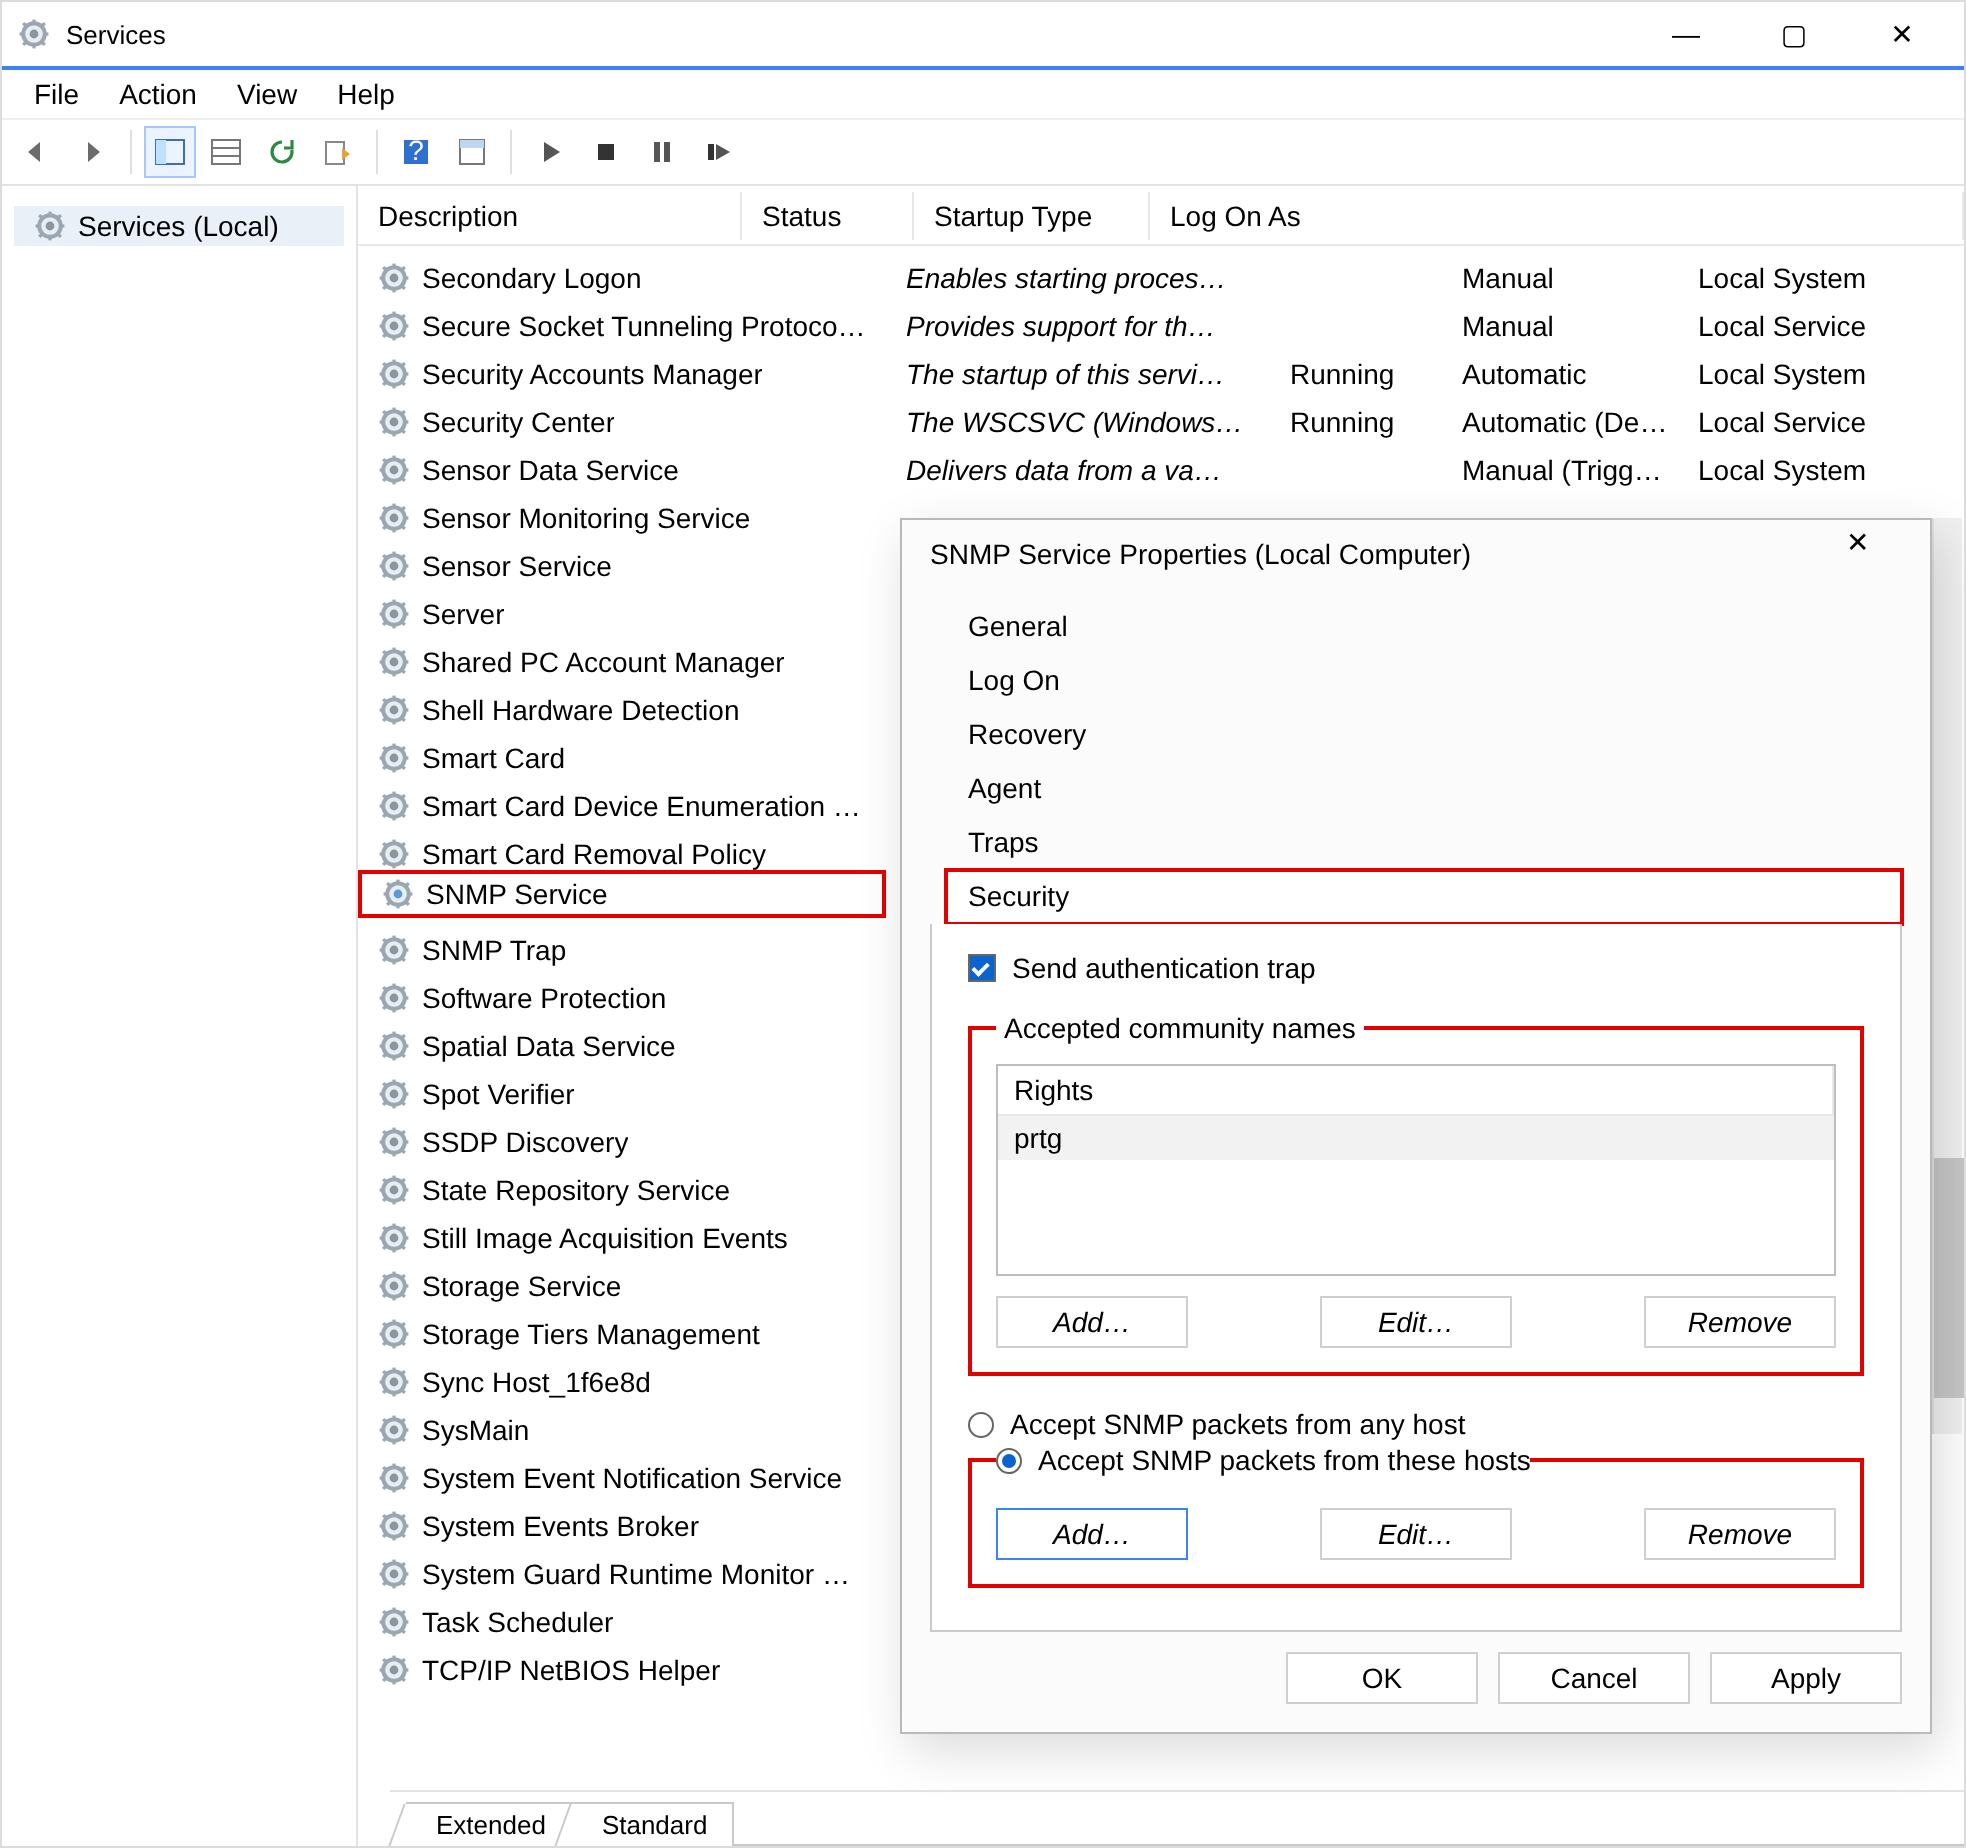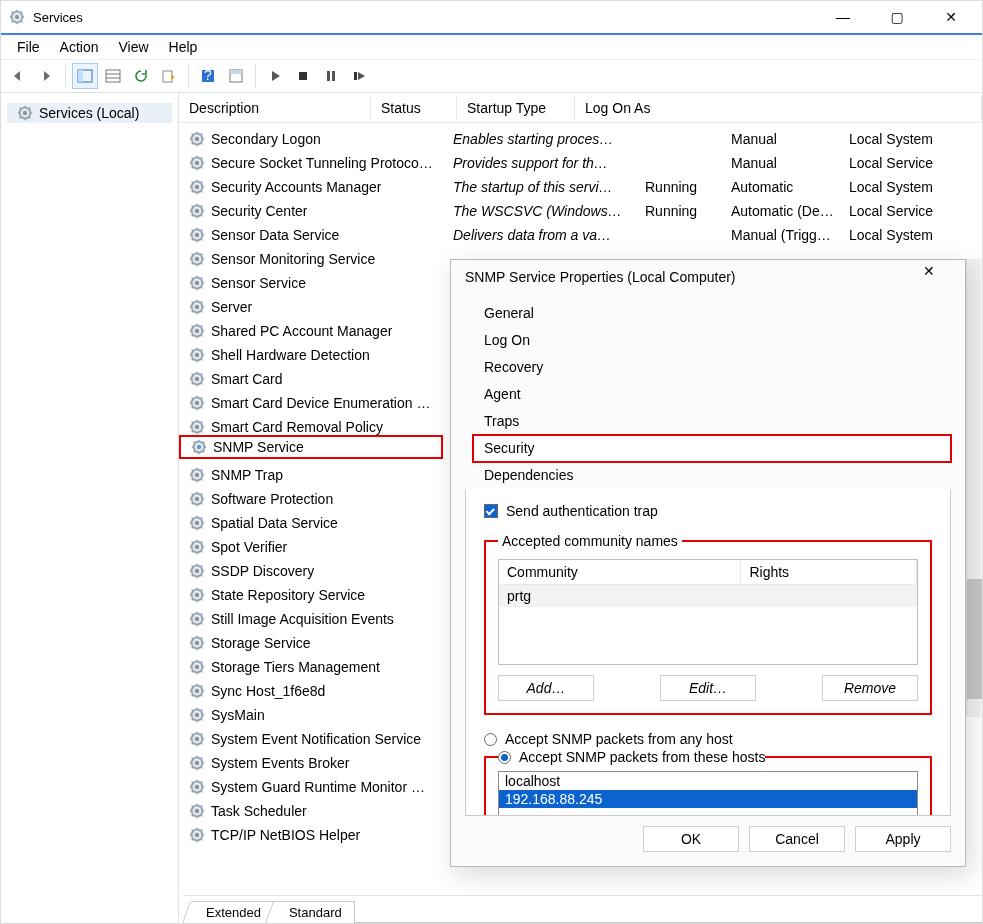--- a/index.html
+++ b/index.html
@@ -60,21 +60,21 @@
   .row.hl .c-name { border:2px solid var(--hl-red); height:24px; padding-top:0; padding-bottom:0; }
 
   
   .gear { width:16px; height:16px; flex:0 0 16px; }
   .gear svg { width:16px; height:16px; display:block; }
   .gear.sel circle.inner { fill:#5a9bd4;}
   
   .tiny-icon { width:16px; height:16px; display:inline-block; }
 
   
-  .viewtabs { height:28px; border-top:1px solid #e3e3e3; display:flex; align-items:flex-end; position: absolute; left: 4px; right: 0; bottom: 0}
+  .viewtabs { height:28px; border-top:1px solid #e3e3e3; display:flex; align-items:flex-end; position: absolute; left: 16px; right: 0; bottom: 0}
   .viewtabs .vt { padding: 3px 12px 3px 14px; border:1px solid #c9c9c9; border-bottom:none; background:#fff; border-top-left-radius:0; font-size:13px; position:relative; }
   .viewtabs .vt::before { content:""; position:absolute; left:-6px; top:0; bottom:0; width:12px; background:#fff; border-left:1px solid #c9c9c9; transform:skewX(-20deg); }
   .viewtabs .spacer { flex:1; border-top:1px solid #c9c9c9; height:1px; align-self:flex-start; margin-top:26px; }
 
   
   .dialog {
     position:absolute; left:449px; top:258px; width:516px; height:608px;
     background:#fbfbfb; border:1px solid #b9b9b9; box-shadow: 4px 8px 24px rgba(0,0,0,.15);
     display:flex; flex-direction:column;
   }
@@ -1215,35 +1215,33 @@
       <div class="winbtn" style="width:34px;height:28px;"><span class="close-x">✕</span></div>
     </div>
 
     <div class="dlg-tabs">
       <div class="dtab">General</div>
       <div class="dtab">Log On</div>
       <div class="dtab">Recovery</div>
       <div class="dtab">Agent</div>
       <div class="dtab">Traps</div>
       <div class="dtab active hl">Security</div>
-      <div class="dtab">Dependencies</div>
     </div>
 
     <div class="dlg-page">
 
       <div class="chk-row">
         <span class="chk-box"></span>
         <span>Send authentication trap</span>
       </div>
 
       <fieldset class="group hl">
         <legend>Accepted community names</legend>
         <div class="grid2">
           <div class="ghead">
-            <div class="gh gh-c">Community</div>
             <div class="gh gh-r">Rights</div>
           </div>
           <div class="grow">
             <div class="gc gc-c">prtg</div>
           </div>
         </div>
         <div class="btnrow">
           <div class="wbtn">Add…</div>
           <div class="wbtn">Edit…</div>
           <div class="wbtn">Remove</div>
@@ -1256,24 +1254,20 @@
           <span>Accept SNMP packets from any host</span>
         </div>
 
         <fieldset class="group hl" style="padding-top:6px;">
           <legend style="padding:0;">
             <span class="radio-row" style="margin:0;">
               <span class="radio on"></span>
               <span>Accept SNMP packets from these hosts</span>
             </span>
           </legend>
-          <div class="hostlist">
-            <div class="hitem">localhost</div>
-            <div class="hitem sel">192.168.88.245</div>
-          </div>
           <div class="btnrow">
             <div class="wbtn primary">Add…</div>
             <div class="wbtn">Edit…</div>
             <div class="wbtn">Remove</div>
           </div>
         </fieldset>
       </div>
     </div>
 
     <div class="dlg-footer">

